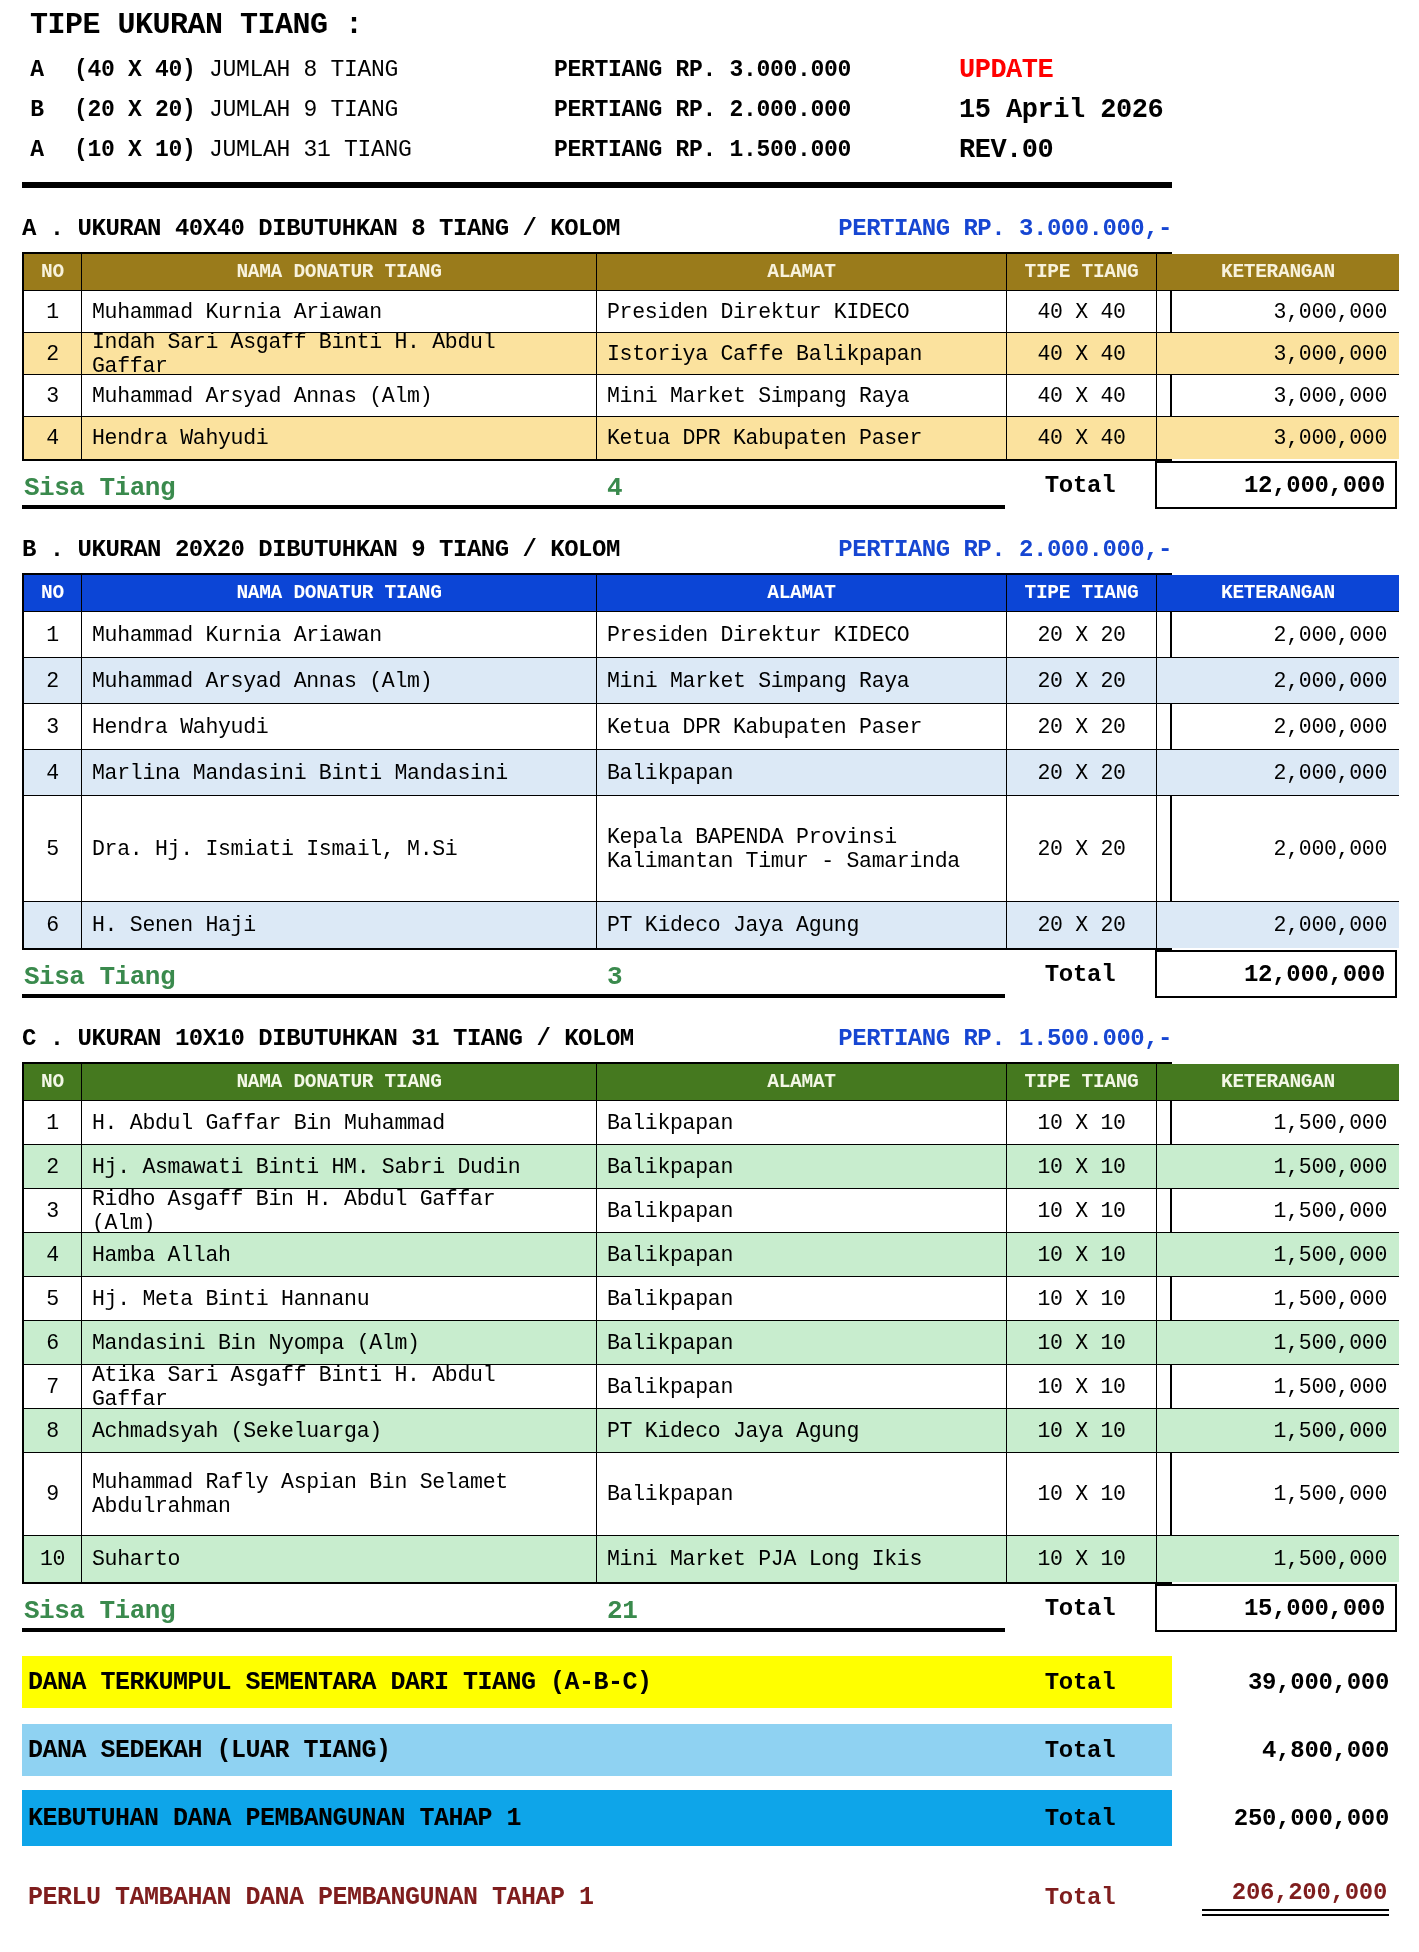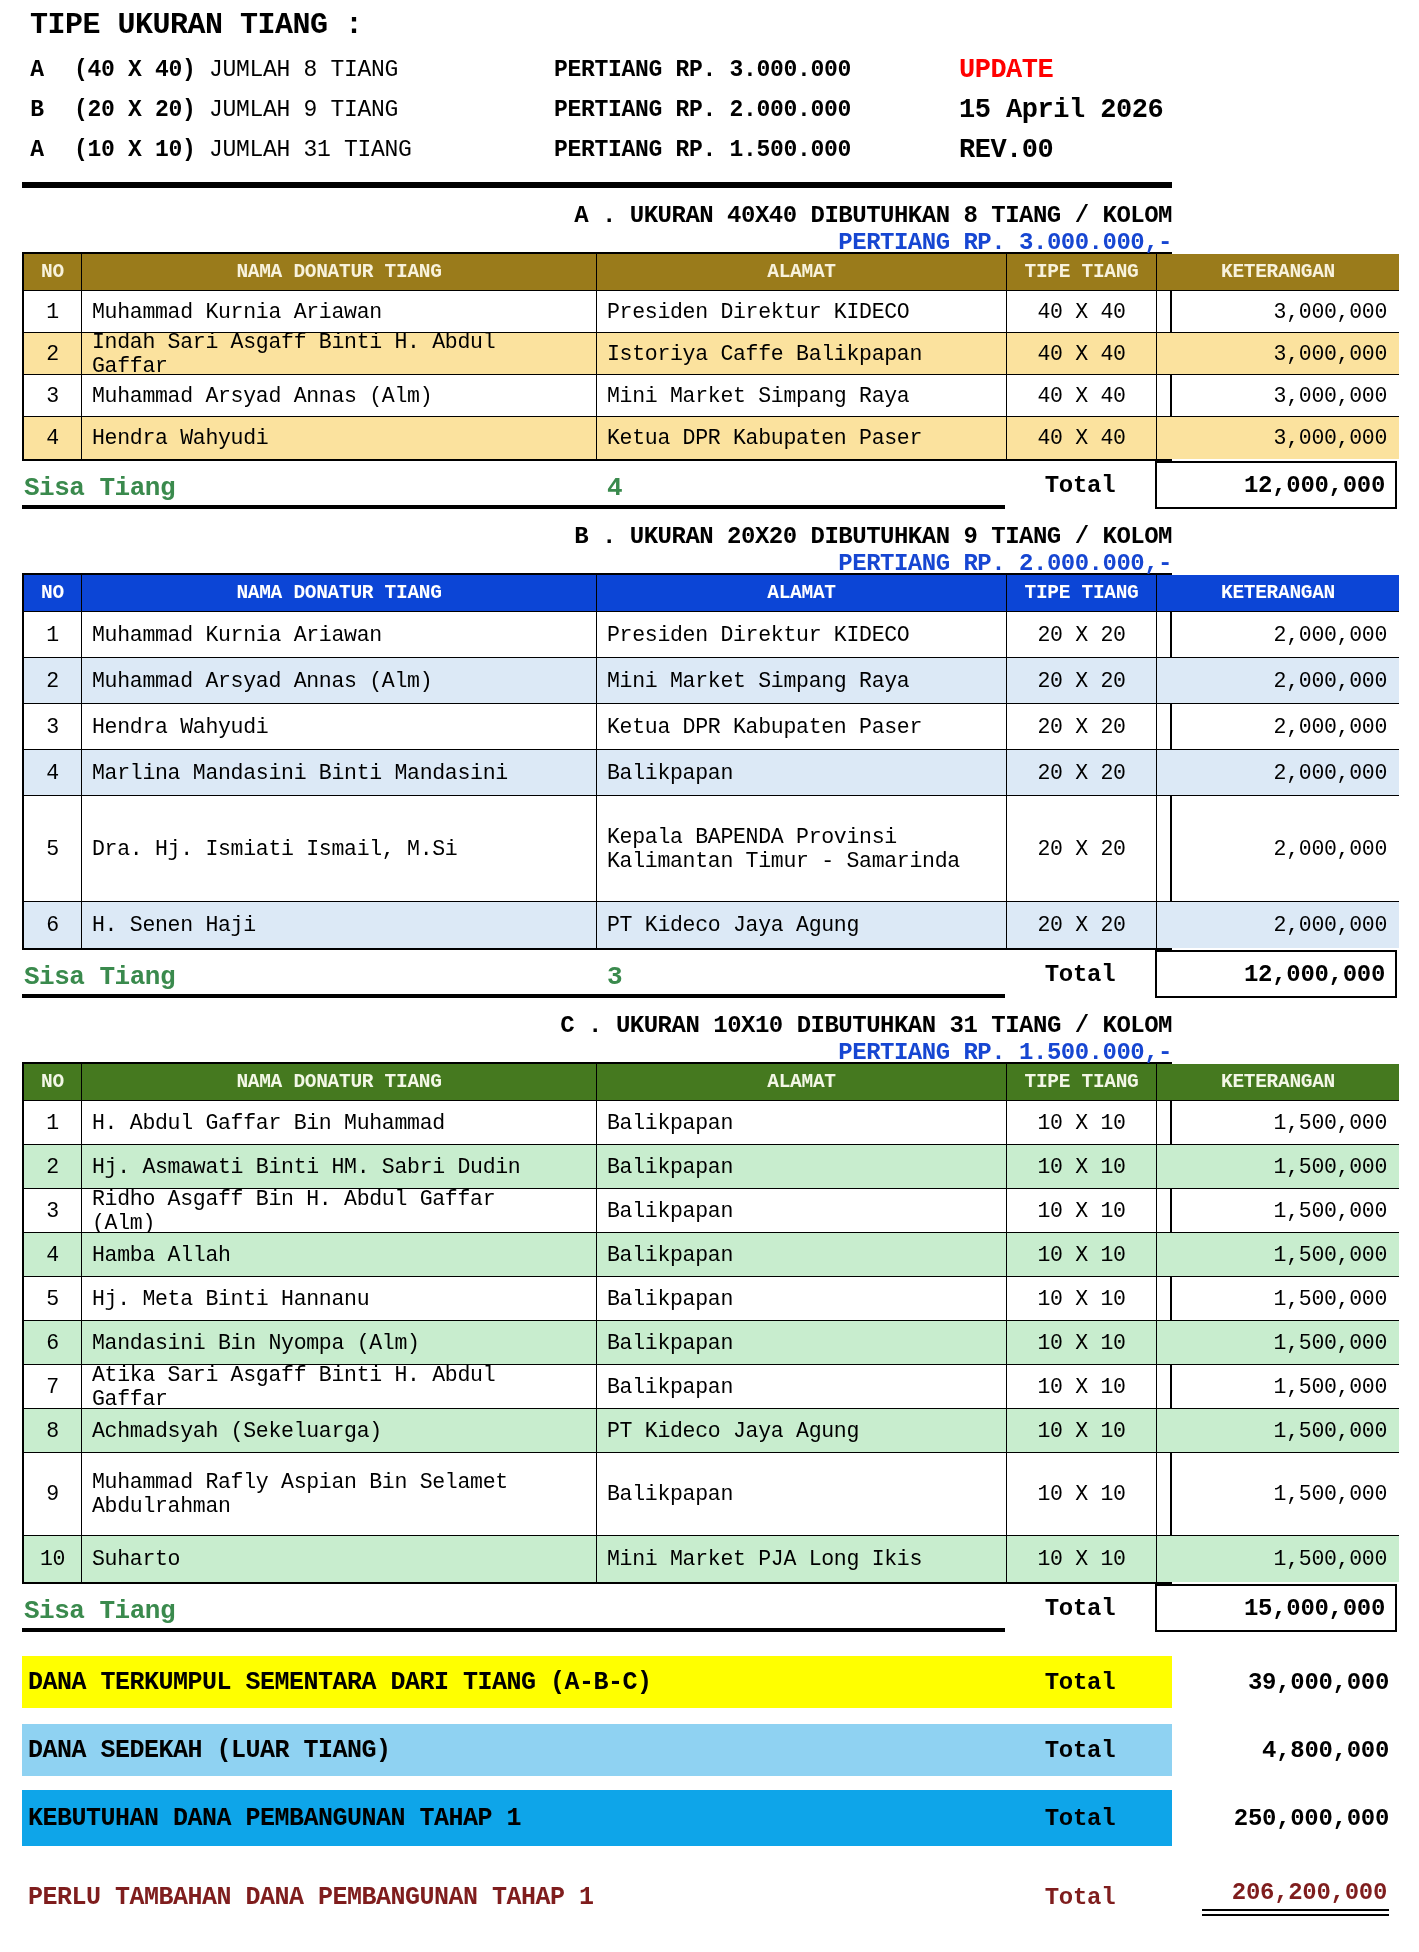--- a/index.html
+++ b/index.html
@@ -16,21 +16,21 @@
   .type-row { display:grid; grid-template-columns:30px 22px 480px 405px auto; height:40px; align-items:center; }
   .t-letter { font-weight:bold; font-size:23px; text-align:center; }
   .t-sizejumlah { font-size:23px; grid-column:3; }
   .t-size { font-weight:bold; }
   .t-pertiang { font-weight:bold; font-size:23px; grid-column:4; }
   .t-right { font-weight:bold; font-size:27px; grid-column:5; letter-spacing:-0.5px; }
   .t-right.red { color:#FF0000; }
   .thick-rule { height:6px; background:#000; margin-top:12px; }
 
   
-  .sec-title { display:flex; justify-content:space-between; align-items:flex-end; height:40px; margin:14px 0 10px 0;flex-direction:column; }
+  .sec-title { display:flex; justify-content:space-between; align-items:flex-end; height:40px; margin:14px 0 10px 0; }
   .sec-title-left { font-size:24px; font-weight:bold; letter-spacing:-0.5px; }
   .sec-title-right { font-size:24px; font-weight:bold; color:#1646D2; letter-spacing:-0.5px; }
 
   
   .tbl { border:2px solid #000; border-bottom-width:2px; }
   .row { display:grid; grid-template-columns:58px 515px 410px 150px 242px; }
   .cell { border-right:1px solid #000; border-bottom:1px solid #000; display:flex; align-items:center; font-size:21.5px; overflow:hidden; }
   .cell:last-child { border-right:none; }
   .tbl .row:last-child .cell { border-bottom:none; }
   .c-no { justify-content:center; }
@@ -341,20 +341,21 @@
             <span>Suharto</span>
           </div>
         <div class="cell c-alamat">Mini Market PJA Long Ikis</div>
         <div class="cell c-tipe">10 X 10</div>
         <div class="cell c-ket">1,500,000</div>
       </div>
     </div>
     <div class="sisa-row">
       <div class="sisa-left">
         <span class="sisa-label">Sisa Tiang</span>
+        <span class="sisa-value">21</span>
       </div>
       <div class="sisa-total-label">Total</div>
       <div class="sisa-total-value">15,000,000</div>
     </div>
   </section>
 
   <div class="bar bar-yellow">
     <div class="b-label">DANA TERKUMPUL SEMENTARA DARI TIANG (A-B-C)</div>
     <div class="b-total">Total</div>
     <div class="b-value">39,000,000</div>

